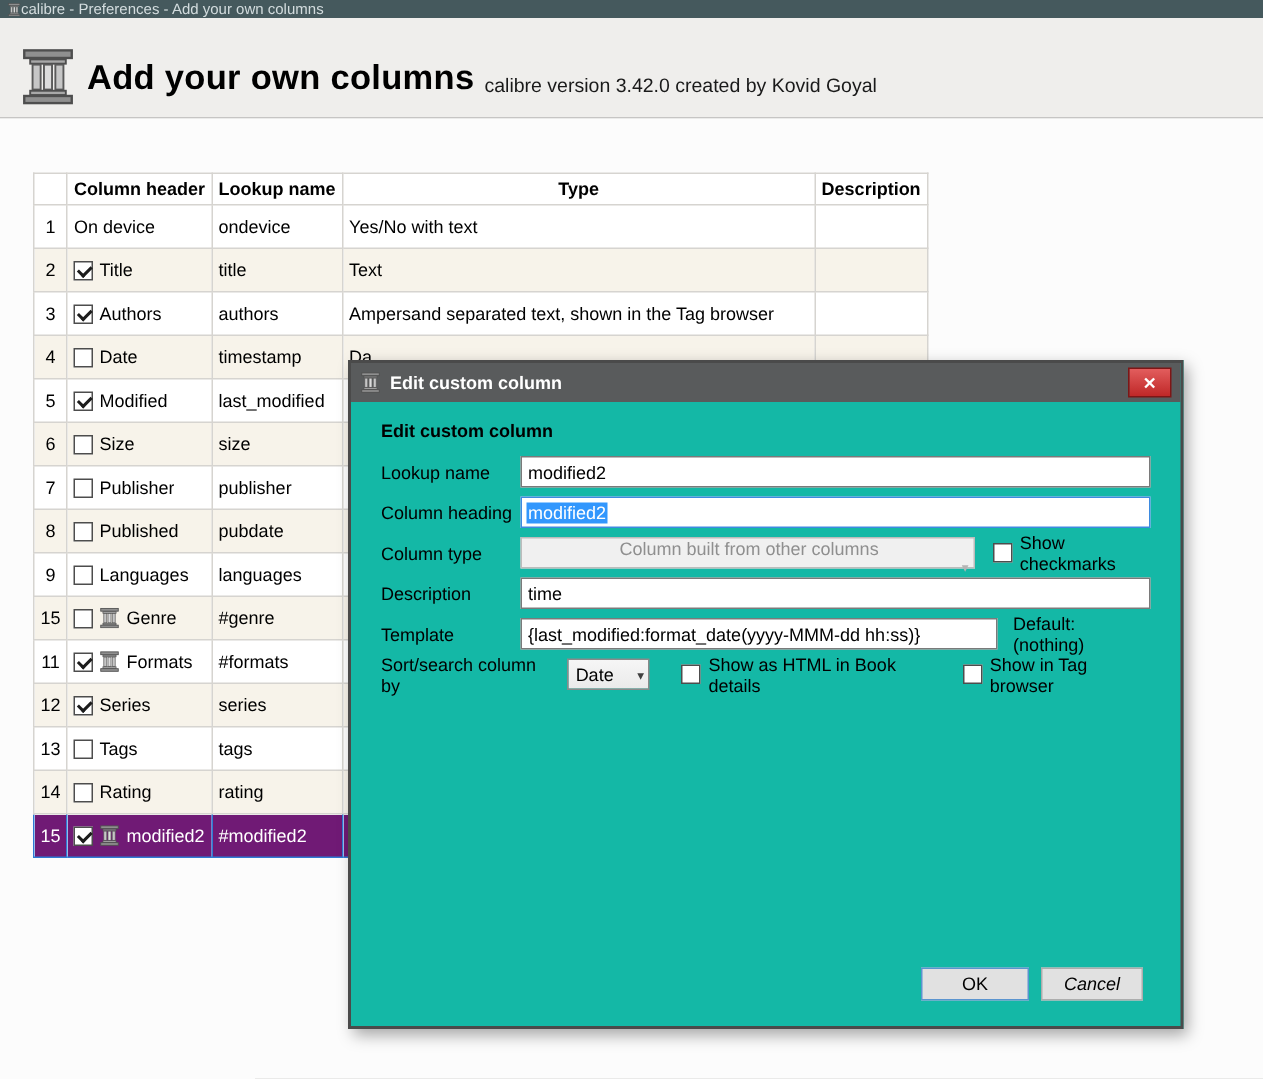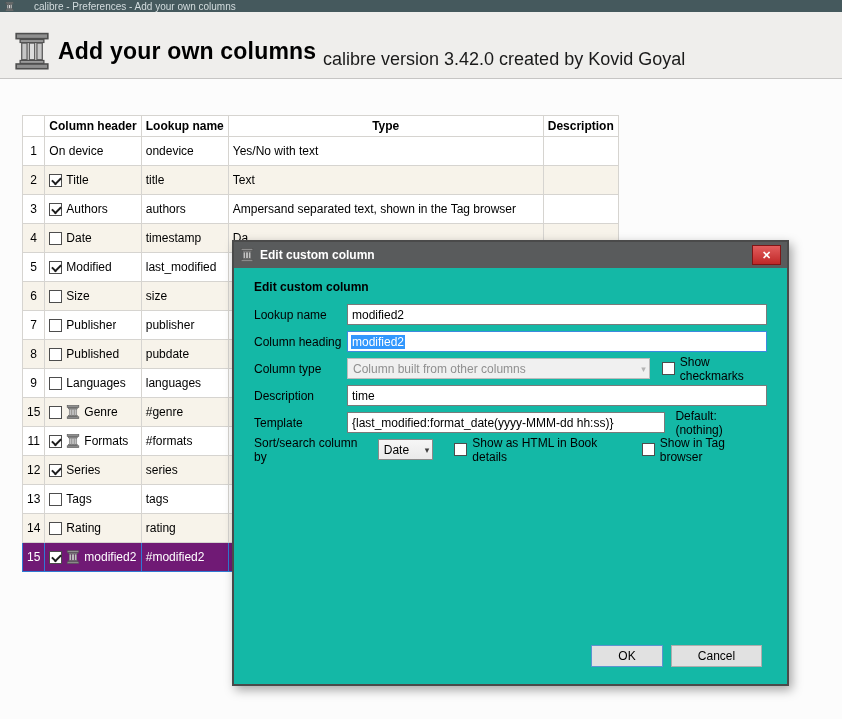--- a/index.html
+++ b/index.html
@@ -5,29 +5,29 @@
   * { margin:0; padding:0; box-sizing:border-box; }
   html,body { background:#ddd; }
   body { font-family:"Liberation Sans", sans-serif; }
 
   .screen { position:relative; width:842px; height:719px; overflow:hidden;
             background:#efeeec; font-size:12px; color:#000; }
 
   
   .main-titlebar { position:absolute; top:0; left:0; right:0; height:12px;
                    background:#45595d; color:#d3dcde; display:flex; align-items:center;
-                   gap:20px; padding:0 5px; font-size:10px; overflow:hidden; }
+                   gap:0; padding:0 5px; font-size:10px; overflow:hidden; }
   .main-titlebar svg { width:9px; height:9px; flex:none; }
 
   
   .header { position:absolute; top:12px; left:0; right:0; height:66px; background:#efeeec; }
   .pillar-lg { position:absolute; left:13px; top:20px; width:38px; height:38px; }
   .page-title { position:absolute; left:58px; top:26px; font-size:23px; font-weight:bold;
                 letter-spacing:0.2px; }
-  .page-subtitle { position:absolute; left:323px; top:37px; font-size:18px; color:#1a1a1a; }
+  .page-subtitle { position:absolute; left:323px; top:37px; font-size:13px; color:#1a1a1a; }
   .header-sep { position:absolute; top:78px; left:0; right:0; height:1px; background:#c6c5c4; }
 
   .content-area { position:absolute; top:79px; left:0; right:0; bottom:0; background:#fcfcfc; }
 
   .intro-text { position:absolute; left:14px; top:11px; width:826px; white-space:nowrap;
                 overflow:hidden; font-size:12px; }
 
   
   .columns-table { position:absolute; left:22px; top:36px; border-collapse:collapse;
                    background:#fff; table-layout:fixed; }
@@ -75,33 +75,33 @@
 
   .fake-input { height:21px; border:1px solid #3d8ae0; background:#fff; padding:0 3px;
            width:420px; display:flex; align-items:center; font-size:12px; }
   .sel-text { background:#3297fd; color:#fff; padding:0 1px; }
 
   .combo { height:21px; border:1px solid #8a8a8a; background:linear-gradient(#f6f6f6,#eaeaea);
            display:flex; align-items:center; padding:0 3px 0 5px; font-size:12px; }
   .combo-arrow { margin-left:auto; font-size:9px; color:#3f3f3f; padding-left:6px; }
   .combo.disabled { border-color:#bcbcbc; background:#f0f0f0; color:#8f8f8f; }
   .combo.disabled .combo-arrow { color:#b4b4b4; }
-  .combo-type { width:331px; }
+  .combo-type { width:331px;flex-direction:column; }
   .combo-date { width:57px; margin-left:8px; }
 
   .cbrow { display:flex; align-items:center; gap:5px; }
   .gap12 { margin-left:12px; }
   .gap20 { margin-left:21px; }
   .hint-text { margin-left:10px; font-size:12px; }
 
   .dlg-buttons { position:absolute; top:377px; right:25px; display:flex; gap:8px; }
   .btn { height:22px; background:#e1e1e1; border:1px solid #adadad; font-size:12px;
          font-family:"Liberation Sans", sans-serif; }
   .btn-ok { width:72px; border-color:#5b94cf; }
-  .btn-cancel { width:91px; }
+  .btn-cancel { width:68px;font-style:italic; }
 </style>
 </head>
 <body>
 
 <svg width="0" height="0" style="position:absolute">
   <symbol id="pillar" viewBox="0 0 24 24">
     <rect x="2" y="1" width="20" height="3.2" fill="#8f8f8f" stroke="#4e4e4e" stroke-width="1"></rect>
     <rect x="4.5" y="4.8" width="15" height="1.8" fill="#a8a8a8" stroke="#4e4e4e" stroke-width="0.8"></rect>
     <rect x="5.5" y="7" width="3.4" height="10.5" fill="#c6c6c6" stroke="#5a5a5a" stroke-width="0.8"></rect>
     <rect x="10.3" y="7" width="3.4" height="10.5" fill="#dcdcdc" stroke="#5a5a5a" stroke-width="0.8"></rect>

